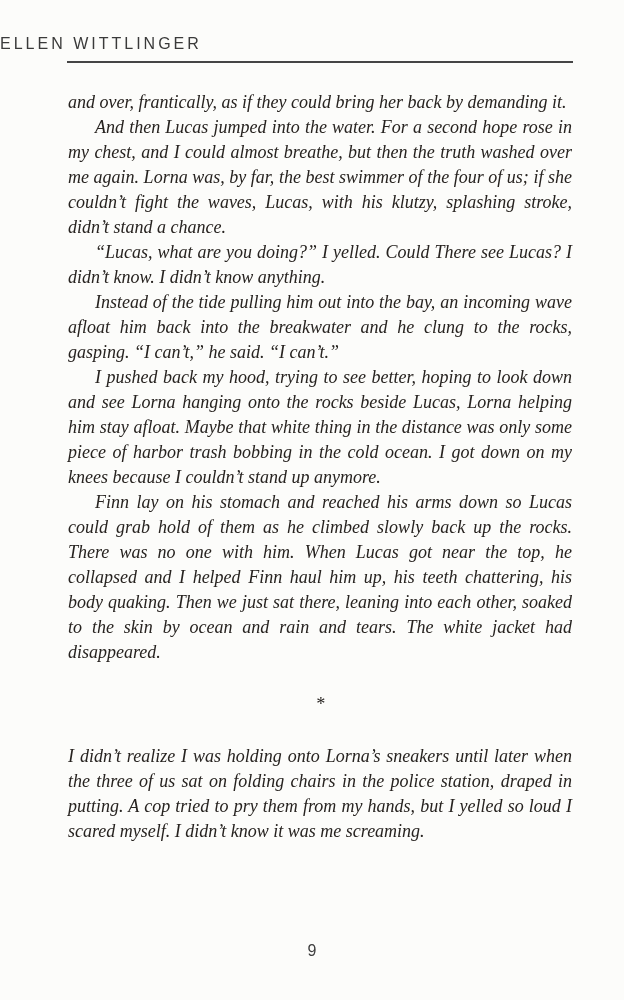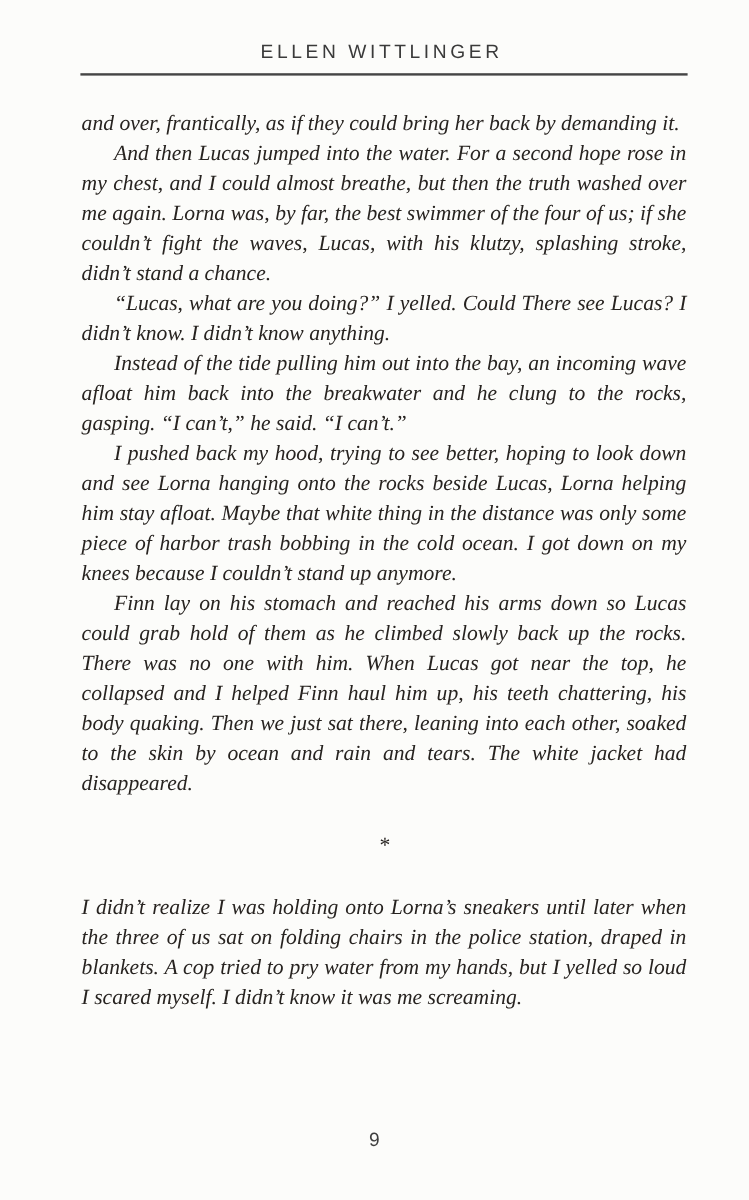--- a/index.html
+++ b/index.html
@@ -16,26 +16,25 @@
     overflow:hidden;
   }
   .page{
     position:relative;
     width:624px;height:1000px;
     background:var(--bg);
   }
   .running-header{
     position:absolute;
     top:35px;left:0;right:0;
-    text-align:center;
+    text-align:left;
     font-family:"Liberation Sans", sans-serif;
     font-size:16px;
     letter-spacing:3px;
     color:var(--header-ink);
-    padding-left:12px;
   }
   .header-rule{
     position:absolute;
     top:61px;left:67px;
     width:506px;height:0;
     border-top:2px solid var(--rule);
   }
   .body-text{
     position:absolute;
     top:90px;left:68px;
@@ -68,16 +67,16 @@
   <div class="running-header">ELLEN WITTLINGER</div>
   <div class="header-rule"></div>
   <div class="body-text" id="body-text">
       <p class="">and over, frantically, as if they could bring her back by demanding it.</p>
       <p class="indent">And then Lucas jumped into the water. For a second hope rose in my chest, and I could almost breathe, but then the truth washed over me again. Lorna was, by far, the best swimmer of the four of us; if she couldn’t fight the waves, Lucas, with his klutzy, splashing stroke, didn’t stand a chance.</p>
       <p class="indent">“Lucas, what are you doing?” I yelled. Could There see Lucas? I didn’t know. I didn’t know anything.</p>
       <p class="indent">Instead of the tide pulling him out into the bay, an incoming wave afloat him back into the breakwater and he clung to the rocks, gasping. “I can’t,” he said. “I can’t.”</p>
       <p class="indent">I pushed back my hood, trying to see better, hoping to look down and see Lorna hanging onto the rocks beside Lucas, Lorna helping him stay afloat. Maybe that white thing in the distance was only some piece of harbor trash bobbing in the cold ocean. I got down on my knees because I couldn’t stand up anymore.</p>
       <p class="indent">Finn lay on his stomach and reached his arms down so Lucas could grab hold of them as he climbed slowly back up the rocks. There was no one with him. When Lucas got near the top, he collapsed and I helped Finn haul him up, his teeth chattering, his body quaking. Then we just sat there, leaning into each other, soaked to the skin by ocean and rain and tears. The white jacket had disappeared.</p>
       <p class="section-break">*</p>
-      <p class="">I didn’t realize I was holding onto Lorna’s sneakers until later when the three of us sat on folding chairs in the police station, draped in blankets. A cop tried to pry water from my hands, but I yelled so loud I scared myself. I didn’t know it was me screaming.</p>
+      <p class="">I didn’t realize I was holding onto Lorna’s sneakers until later when the three of us sat on folding chairs in the police station, draped in putting. A cop tried to pry them from my hands, but I yelled so loud I scared myself. I didn’t know it was me screaming.</p>
     </div>
   <div class="page-number">9</div>
 </div>
 
 </body></html>

